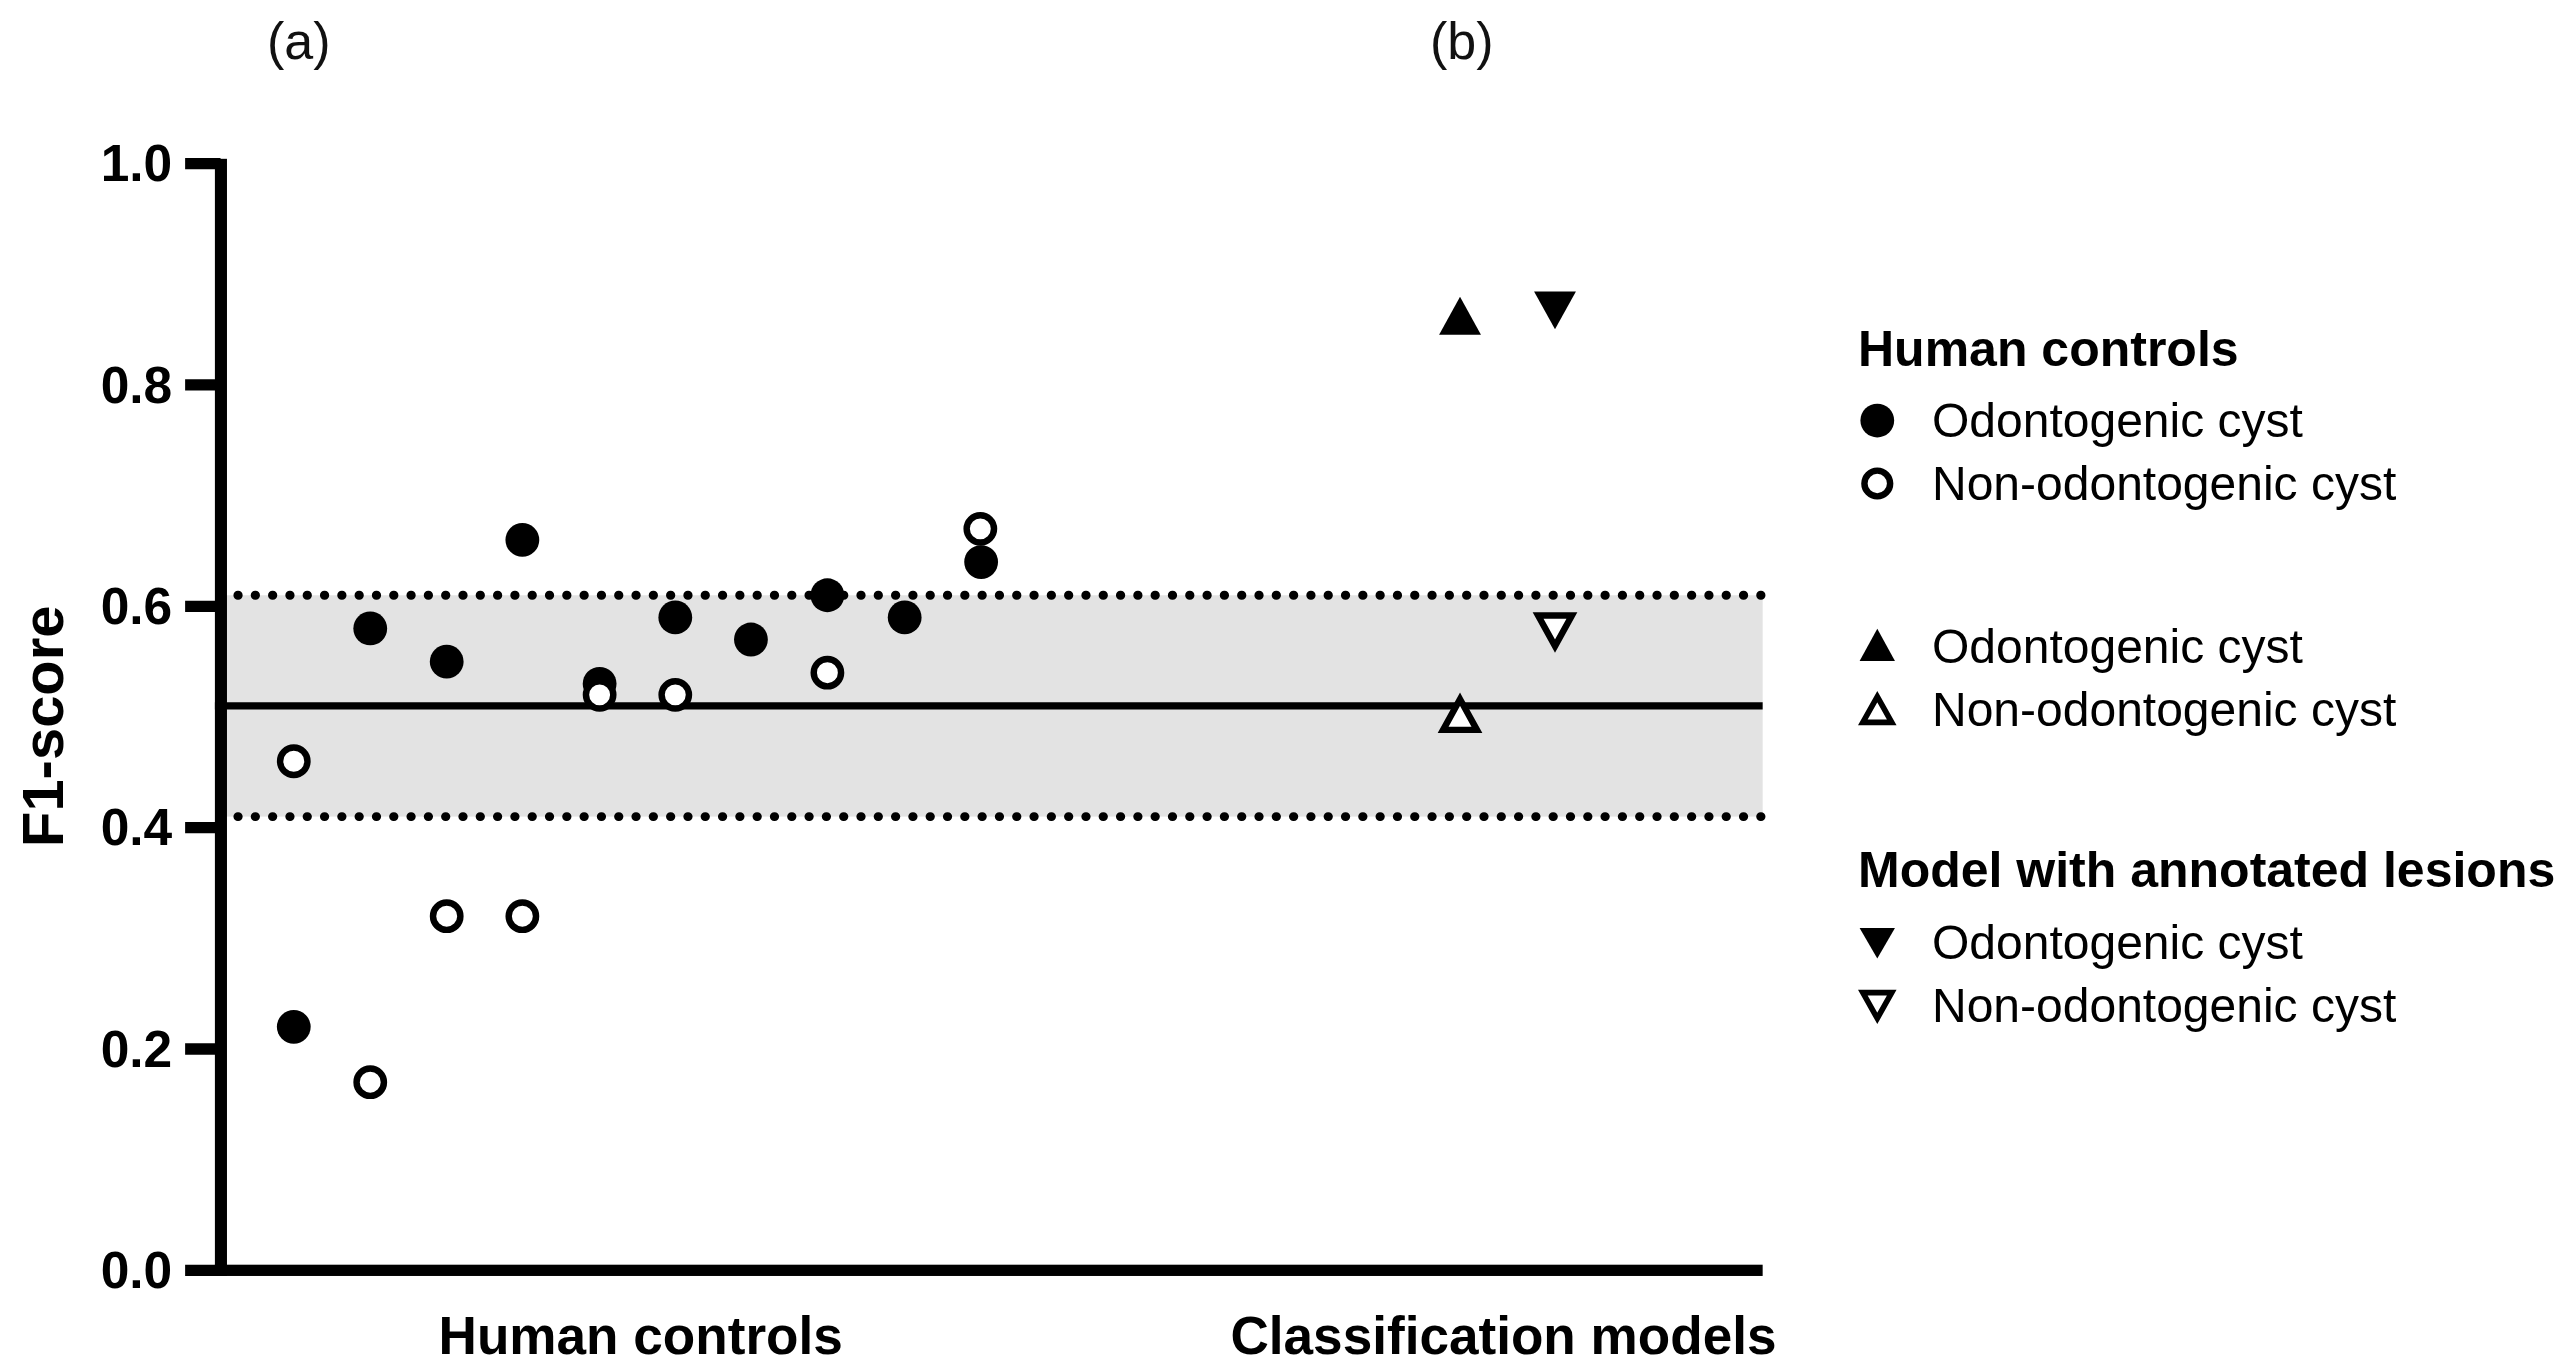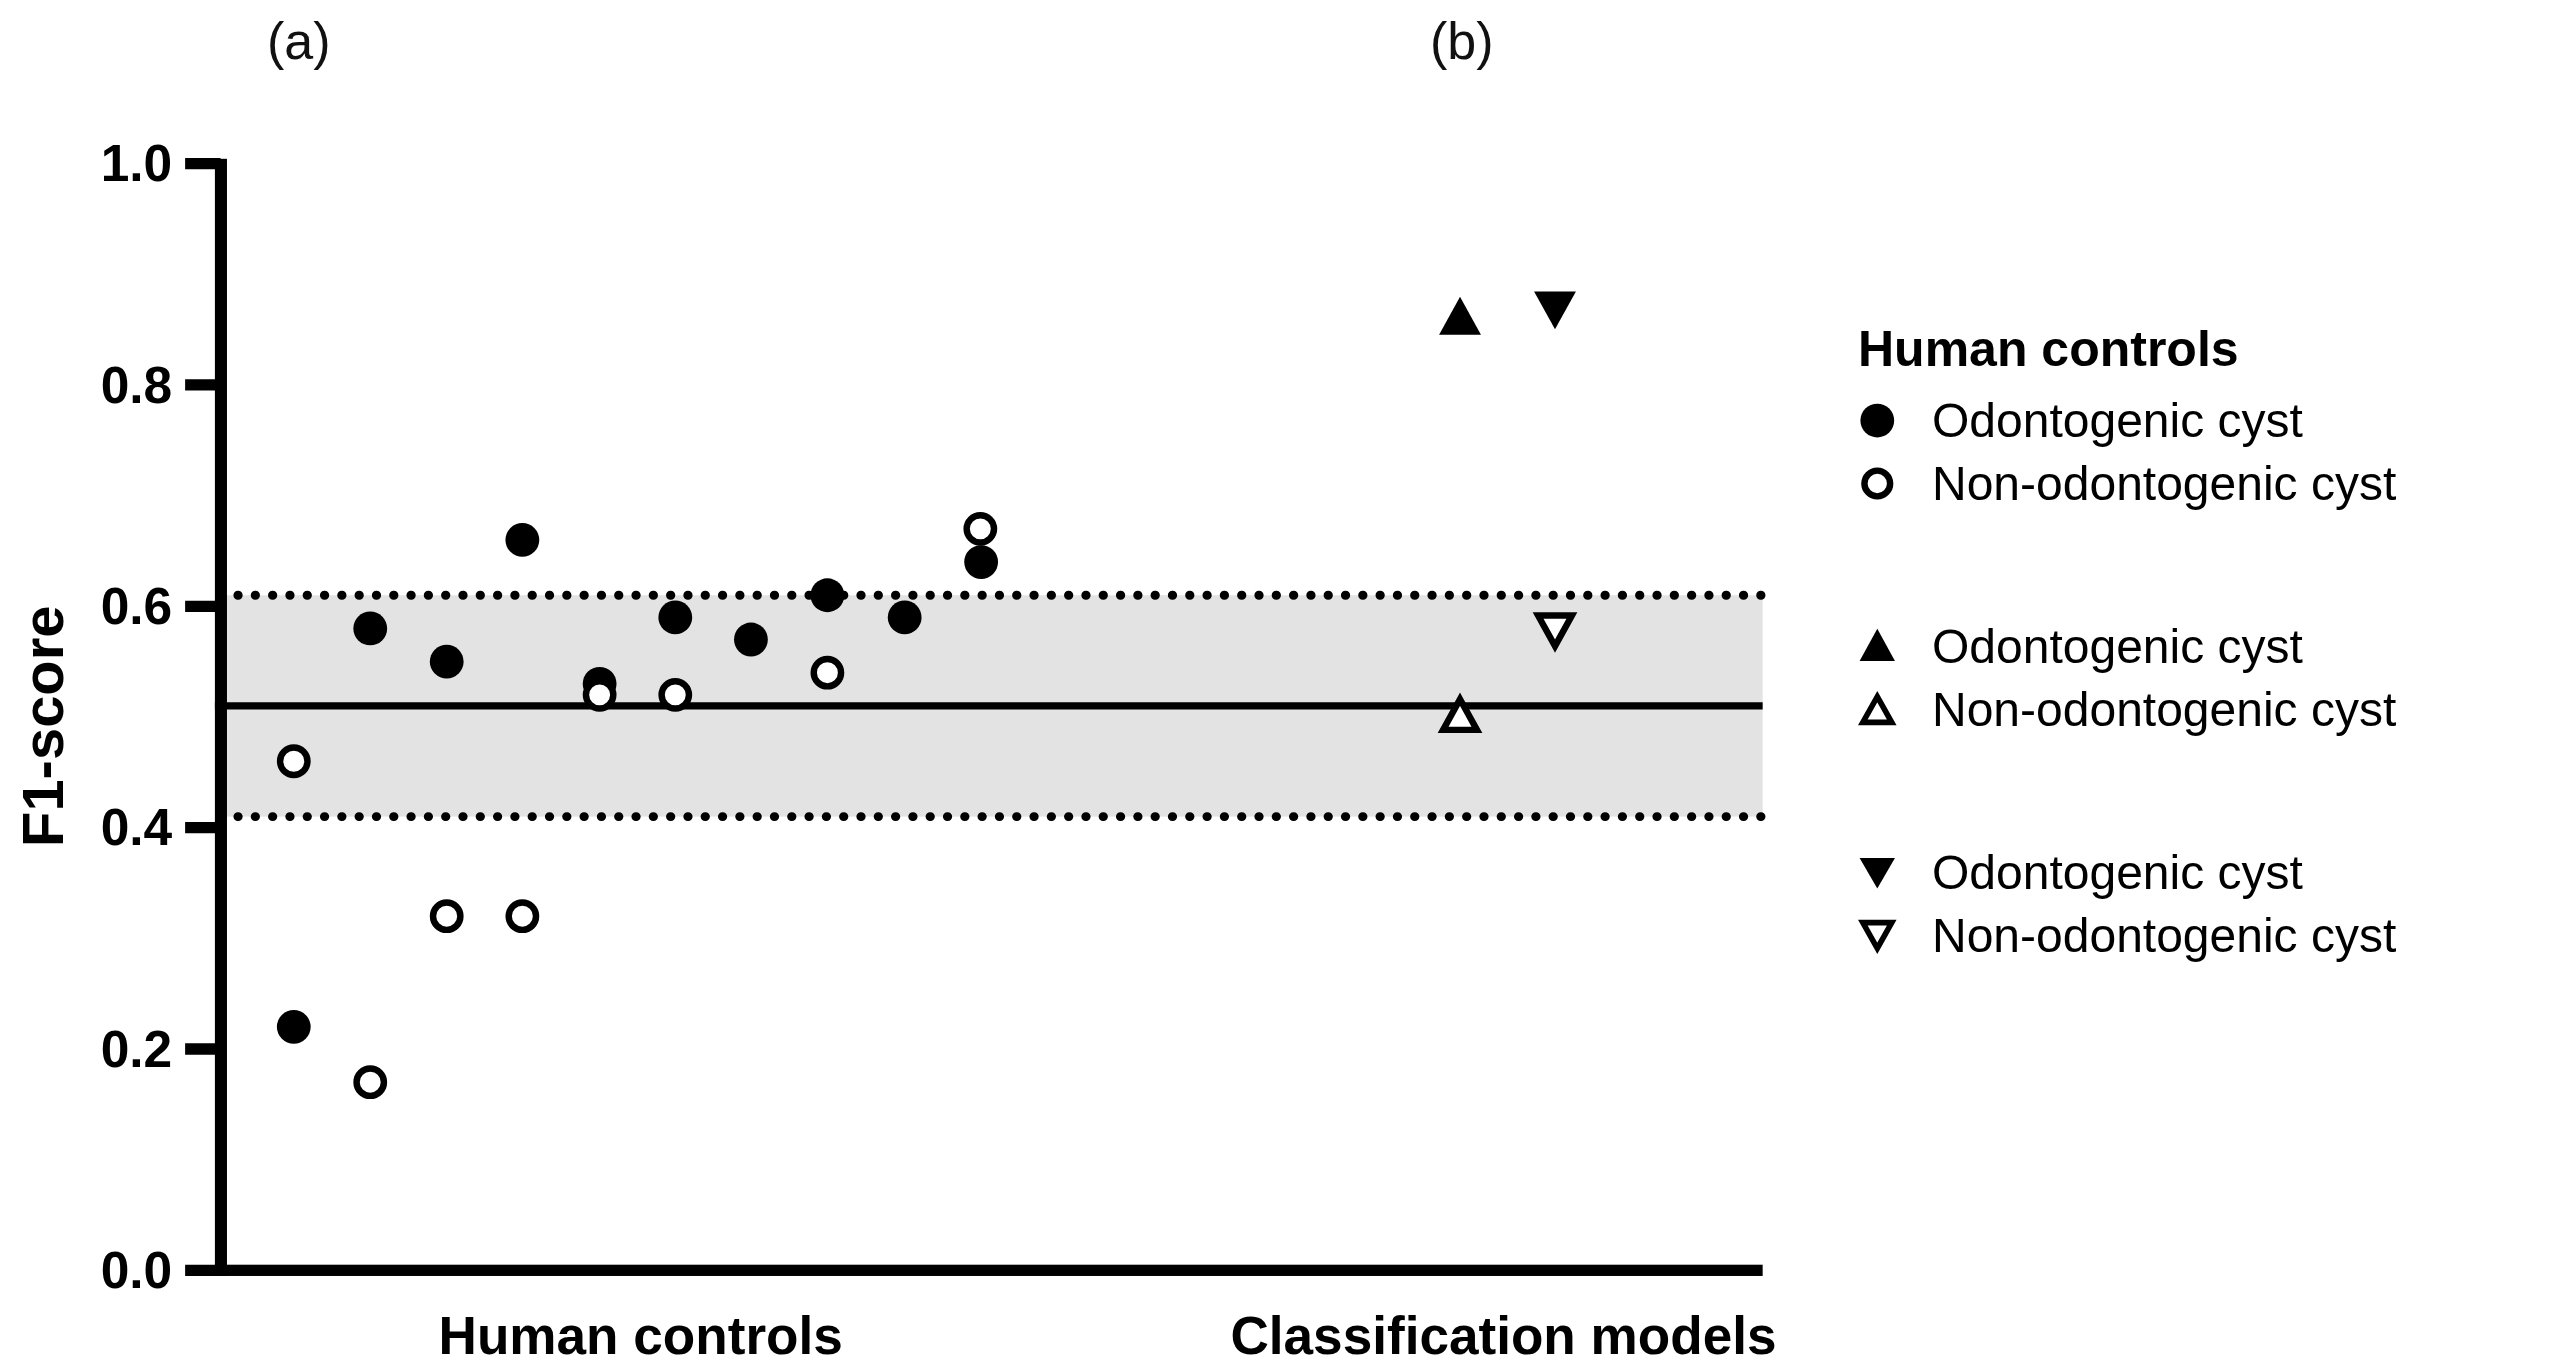--- a/index.html
+++ b/index.html
@@ -117,20 +117,21 @@
         <span class="legend-marker">
           <svg width="45" height="45" viewBox="0 0 56 56">
               <path d="M24 12 L42 44 L6 44 Z" fill="#fff" stroke="#000" stroke-width="7" stroke-linejoin="miter"></path>
             </svg>
         </span>
         <span class="legend-label">Non-odontogenic cyst</span>
       </div>
     </div>
 
     <div class="legend-group">
+      <div class="legend-title">Model with annotated lesions</div>
       <div class="legend-row">
         <span class="legend-marker">
           <svg width="45" height="45" viewBox="0 0 56 56">
               <path d="M24 48 L46 10 L2 10 Z" fill="#000"></path>
             </svg>
         </span>
         <span class="legend-label">Odontogenic cyst</span>
       </div>
       <div class="legend-row">
         <span class="legend-marker">

